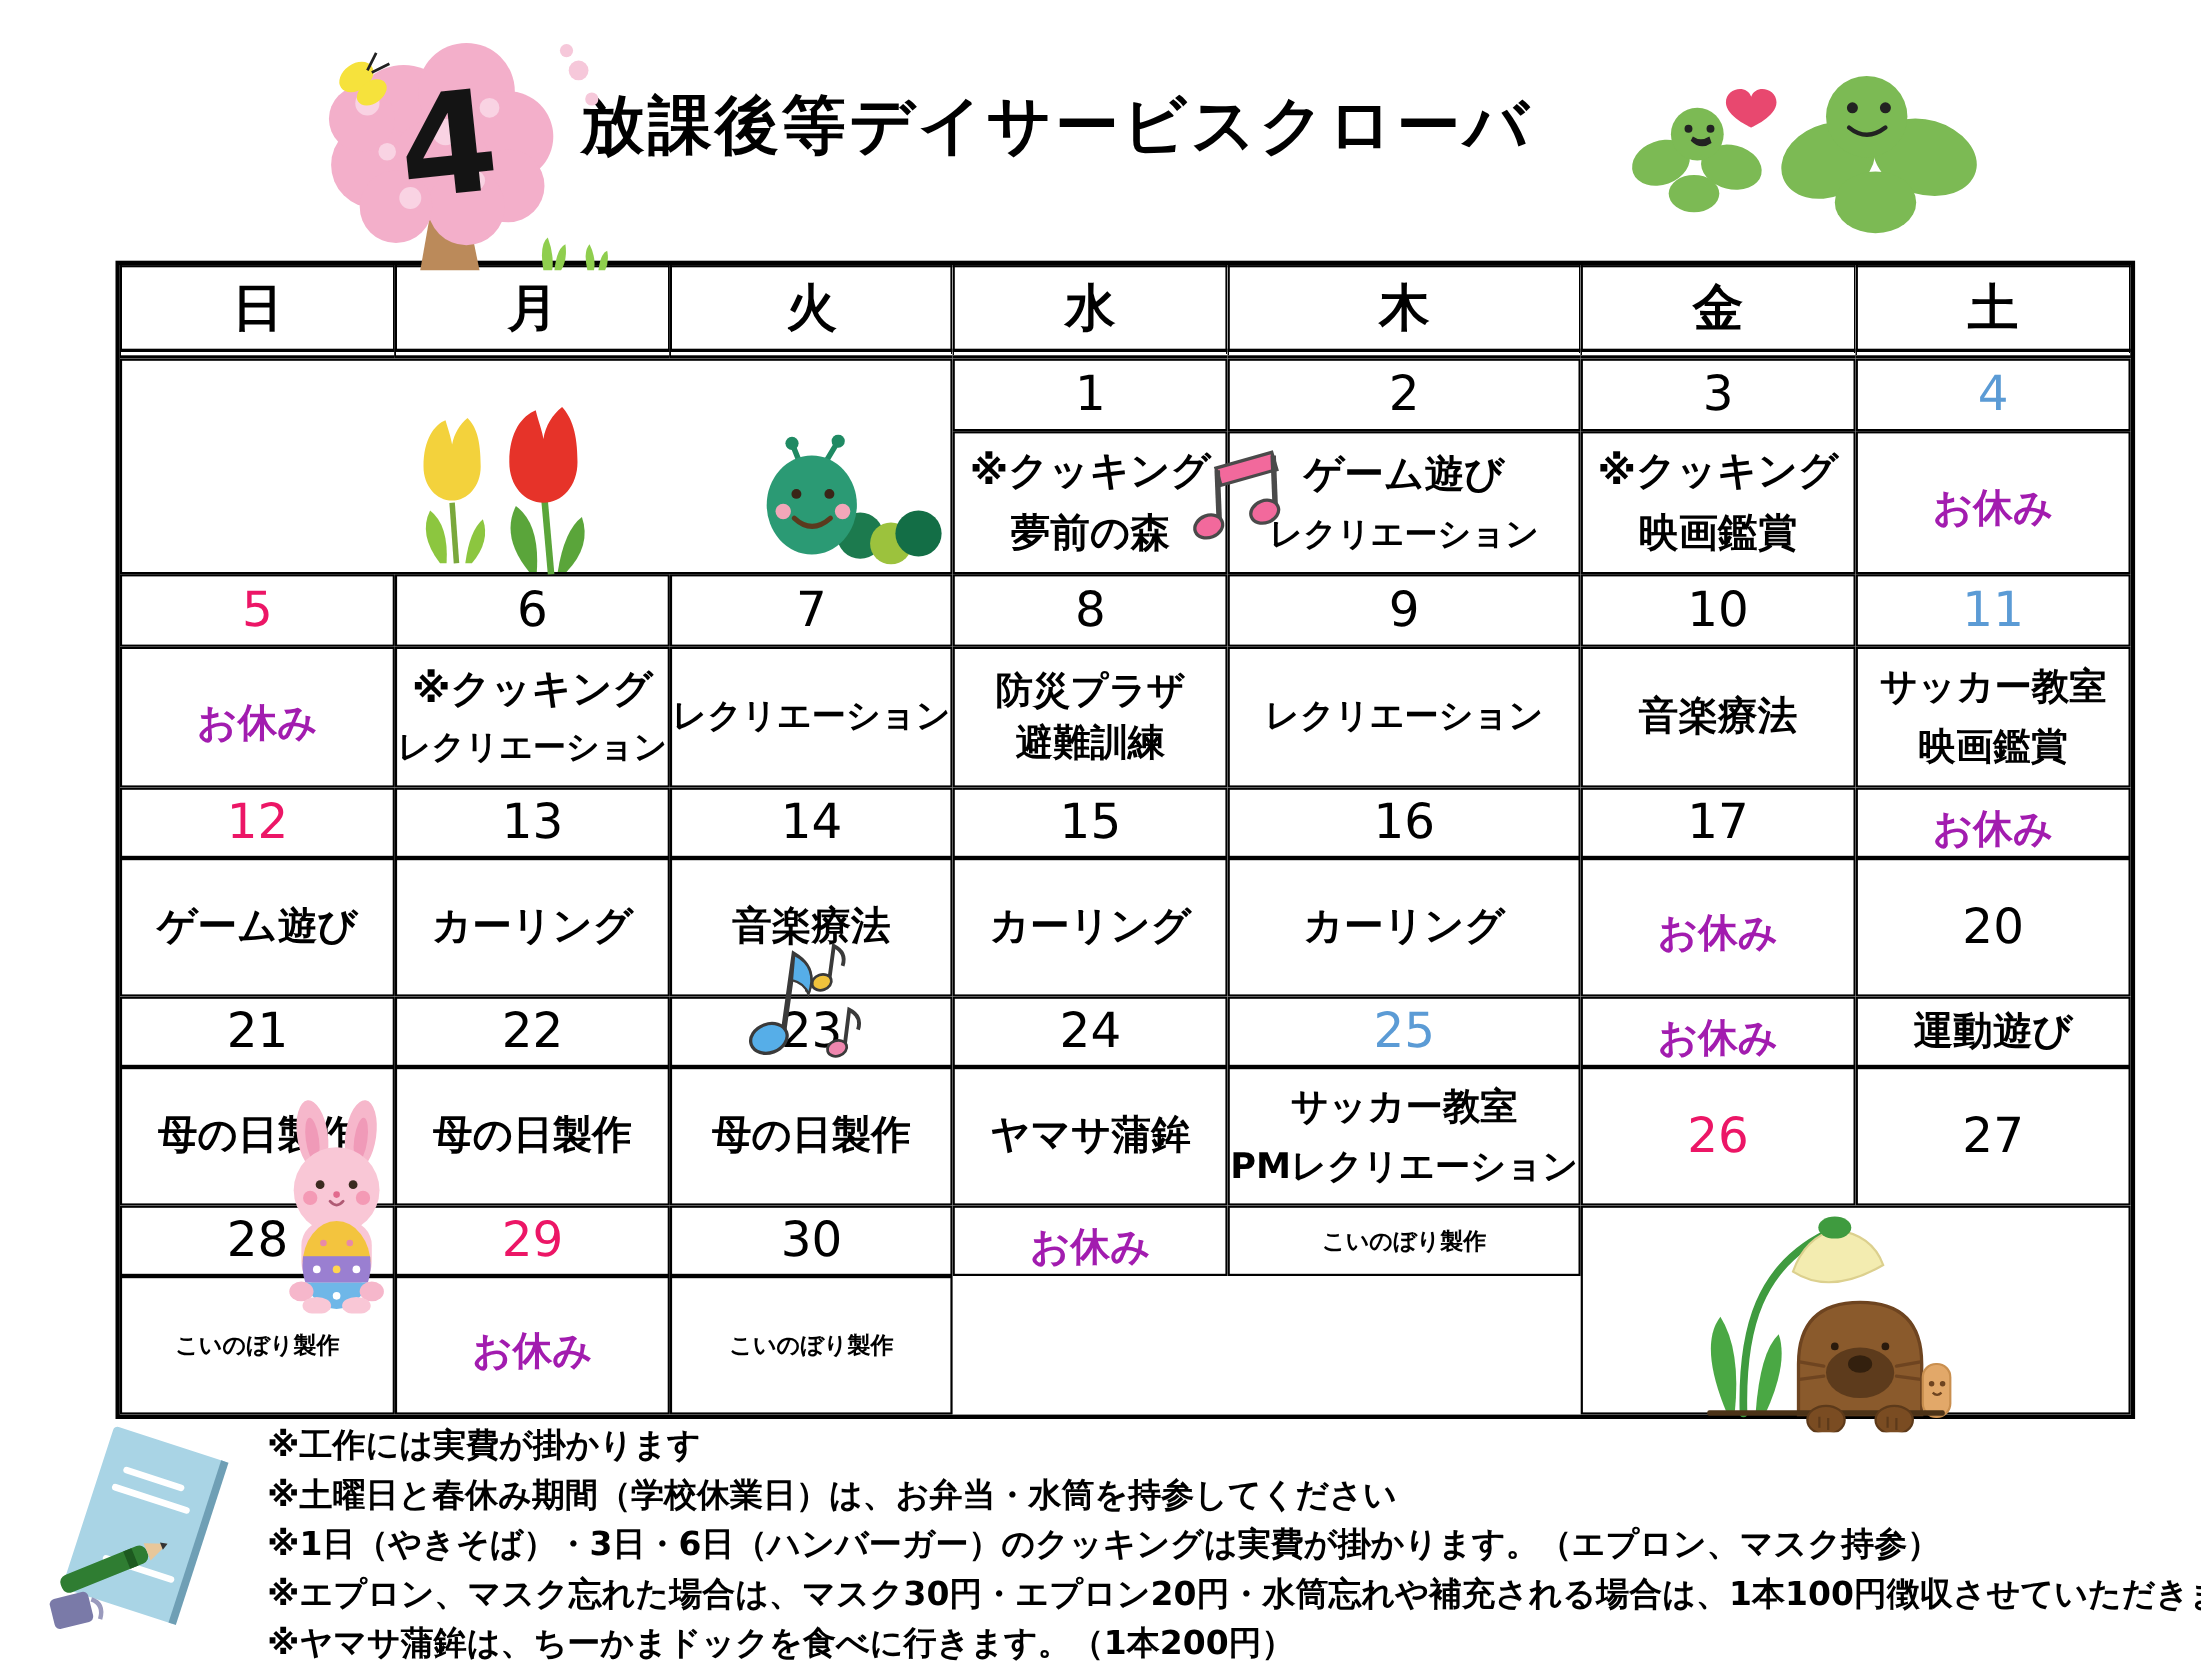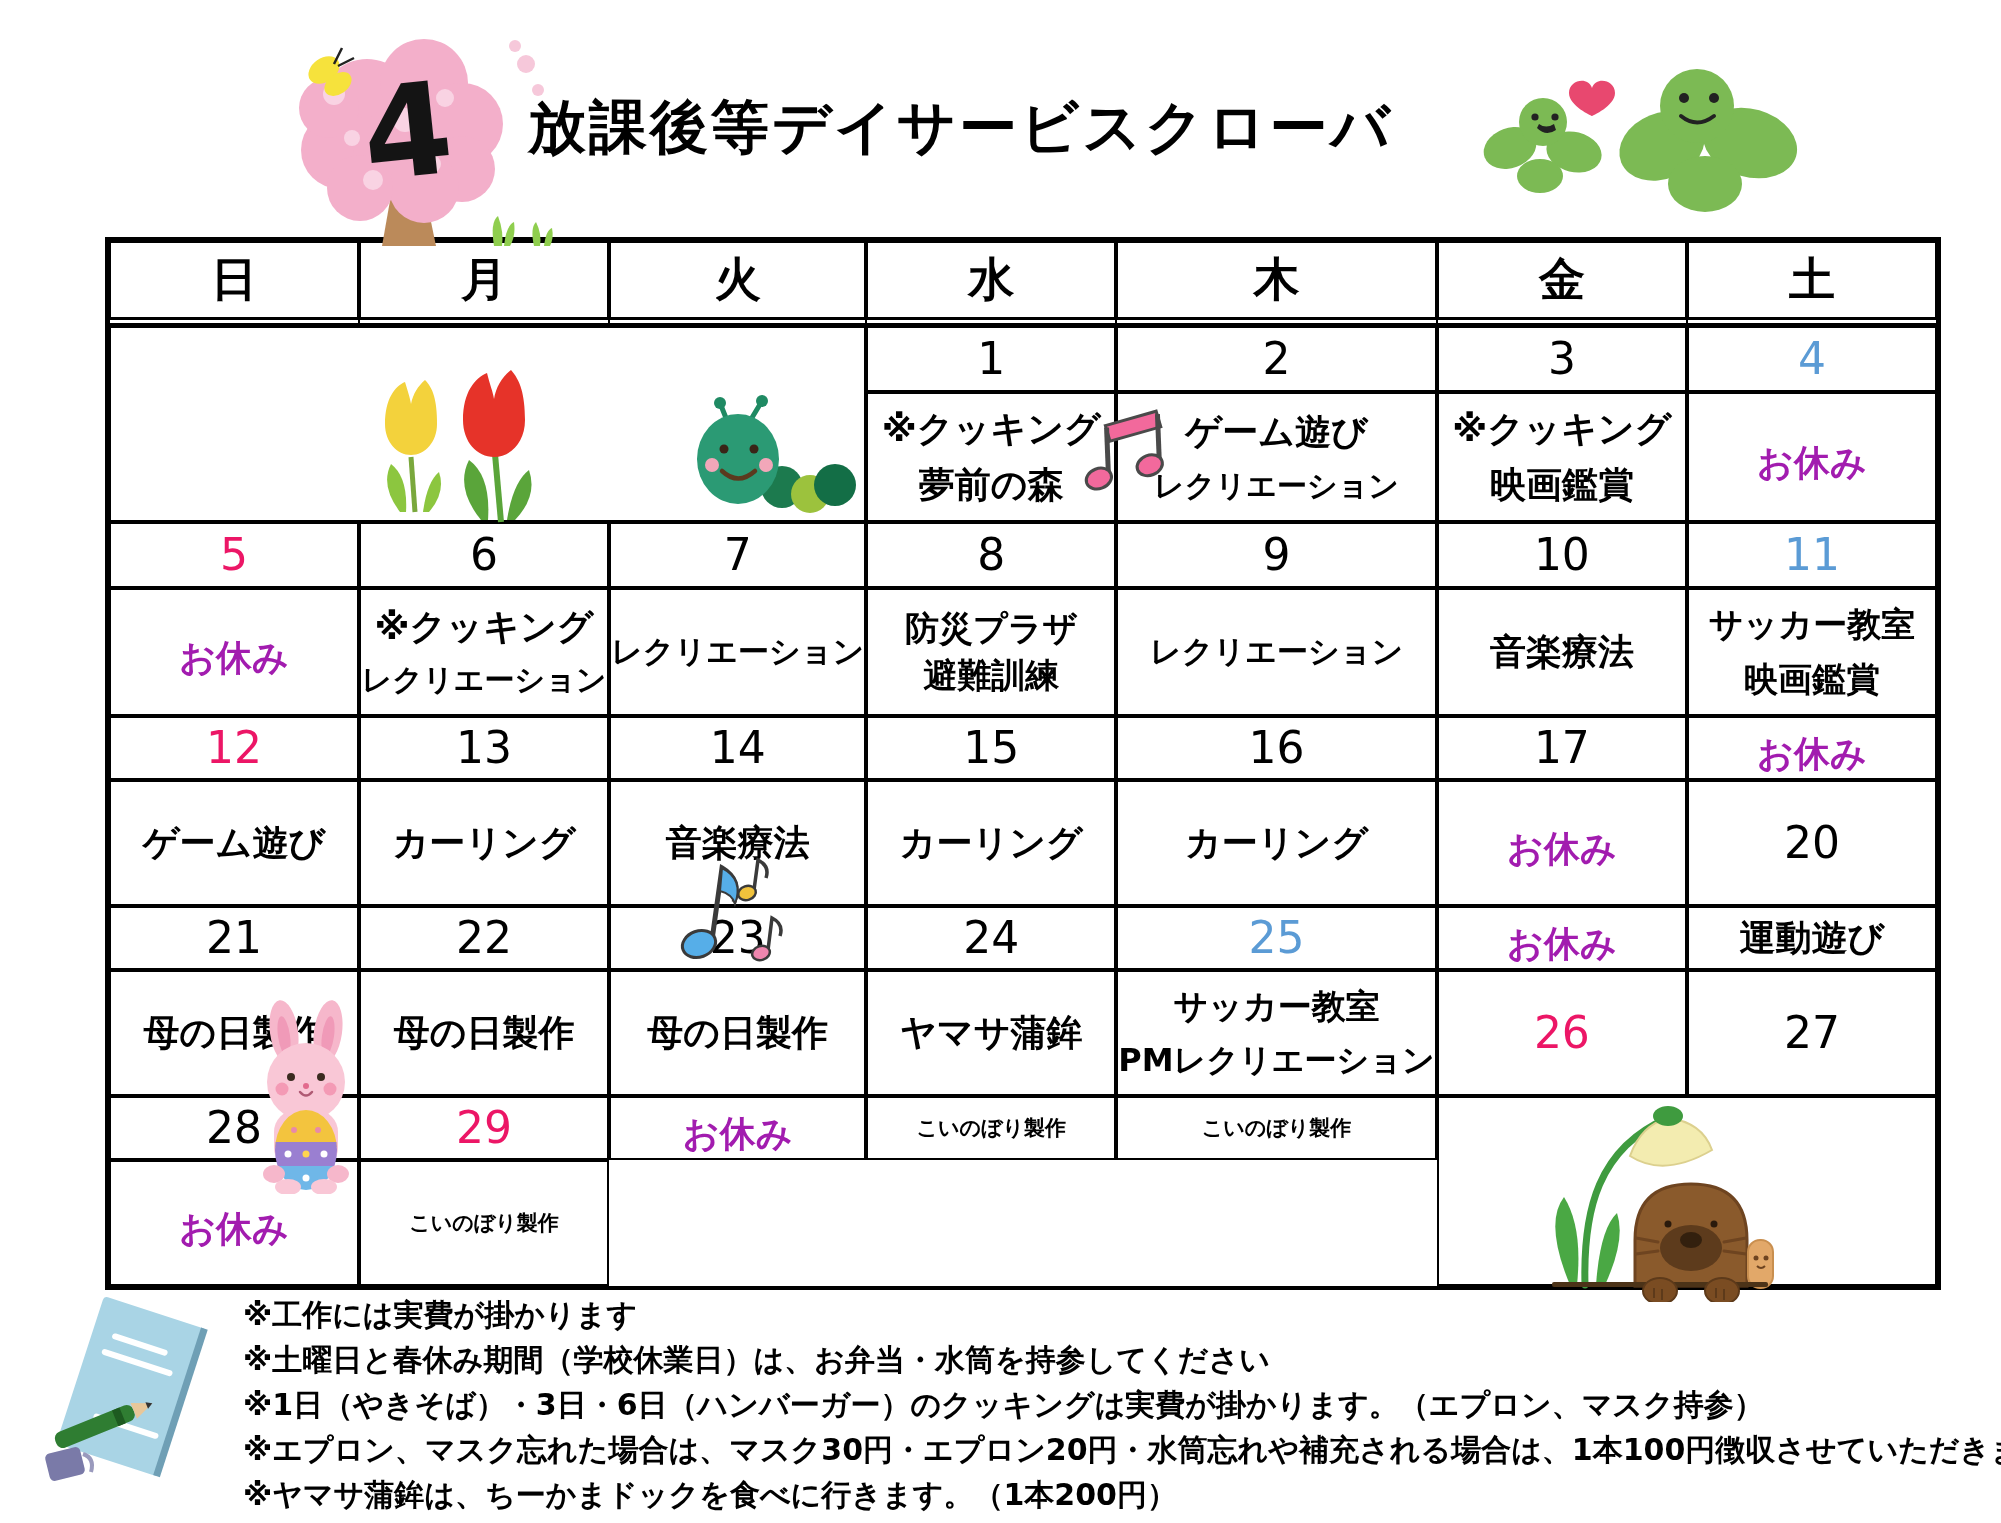--- a/index.html
+++ b/index.html
@@ -1,20 +1,20 @@
 <!DOCTYPE html>
 <html><head>
 <meta charset="utf-8">
 <style>
   html,body{margin:0;padding:0;background:#fff;}
   #page{position:relative;width:2001px;height:1523px;background:#ffffff;overflow:hidden;
         font-family:"DejaVu Sans","Liberation Sans",sans-serif;color:#000;}
 
   
-  .title{position:absolute;left:528px;top:89px;font-size:58px;font-weight:bold;letter-spacing:3px;white-space:nowrap;}
+  .title{position:absolute;left:528px;top:76px;font-size:58px;font-weight:bold;letter-spacing:3px;white-space:nowrap;}
 
   
   .cal{position:absolute;left:105px;top:237px;width:1836px;box-sizing:border-box;
        display:grid;grid-template-columns:repeat(7,1fr);
        grid-template-rows:85px 66px 130px 66px 128px 64px 126px 64px 126px 64px 126px;
        border:4px solid #000;background:#fff;}
   .cell{box-sizing:border-box;border:2px solid #000;background:#fff;
         display:flex;align-items:center;justify-content:center;overflow:visible;}
   .hed{font-size:46px;font-weight:bold;border-bottom:9px double #000;}
   .dnum{font-size:44px;line-height:1;}
@@ -289,20 +289,23 @@
         <span class="dnum p">26</span>
       </div>
     <div class="cell">
         <span class="dnum">27</span>
       </div>
     <div class="cell">
         <span class="dnum">28</span>
       </div>
     <div class="cell">
         <span class="dnum p">29</span>
+      </div>
+    <div class="cell">
+        <span class="dnum">30</span>
       </div>
 
     <div class="cell mergeBR"></div>
 
     <div class="cell arow">
       <div class="a off">お休み</div>
     </div>
     <div class="cell arow">
       <div class="a s33">こいのぼり製作</div>
     </div>

